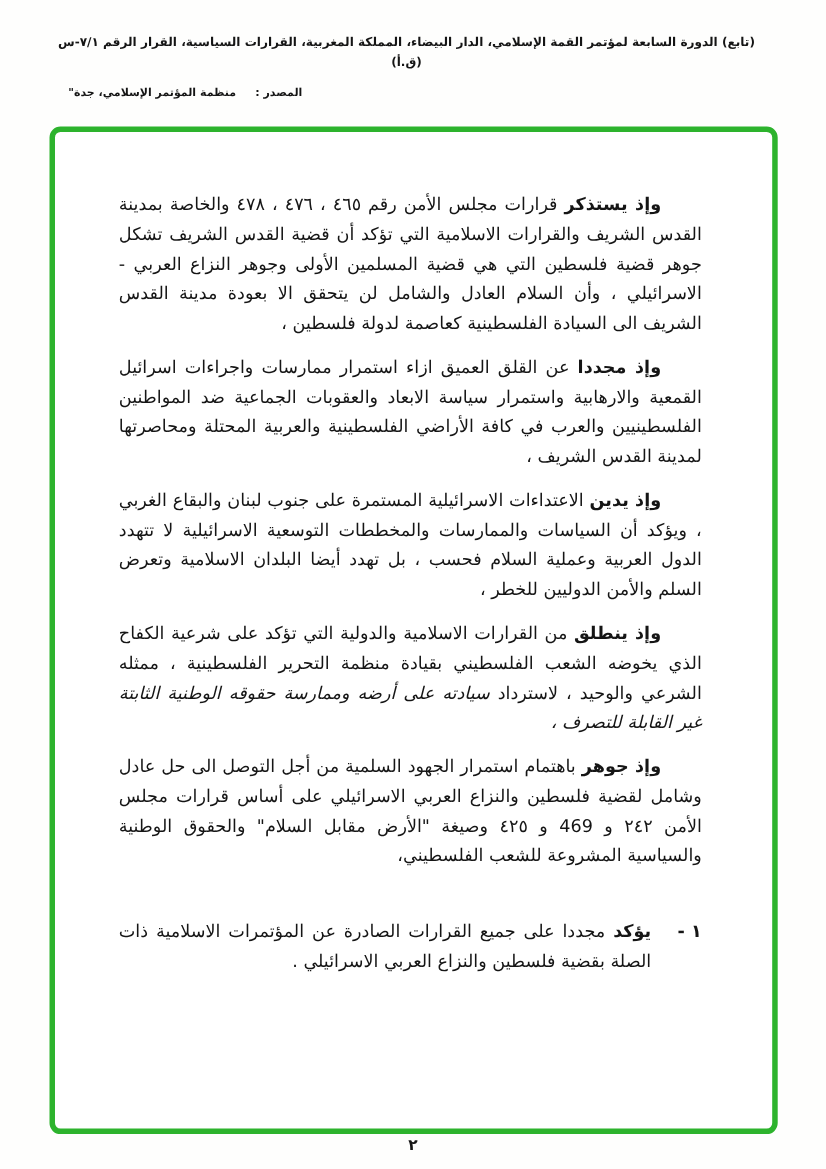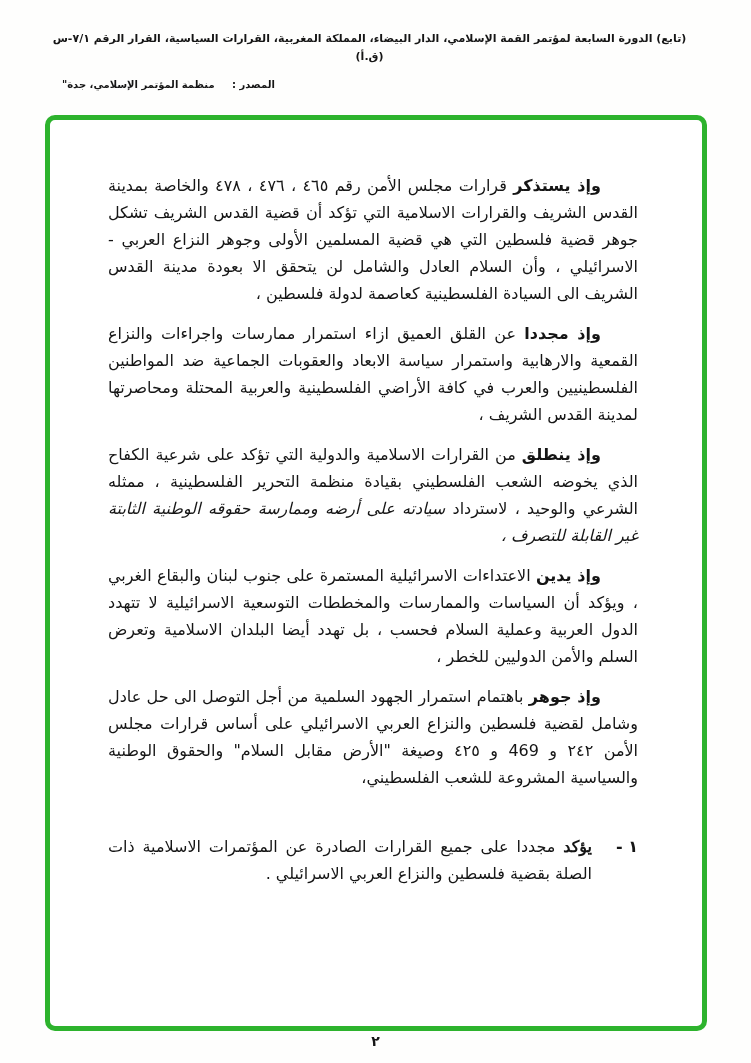--- a/index.html
+++ b/index.html
@@ -71,21 +71,21 @@
     display: flex;
     direction: rtl;
     margin-top: 42px;
   }
   .item .num {
     flex: 0 0 auto;
     width: 46px;
     font-weight: bold;
   }
   .item .body { flex: 1; text-align: justify; }
-  .item .lead { font-weight: bold; font-family: Liberation Serif, serif; }
+  .item .lead { font-weight: bold; }
 
   
   .page-num {
     position: absolute;
     bottom: 14px;
     left: 0;
     right: 0;
     text-align: center;
     font-weight: bold;
     font-size: 14px;
@@ -107,34 +107,34 @@
 
     <p class="para">
       <span class="lead">وإذ يستذكر</span>
       <span class="txt">قرارات مجلس الأمن رقم ٤٦٥ ، ٤٧٦ ، ٤٧٨ والخاصة بمدينة القدس الشريف والقرارات الاسلامية التي تؤكد أن قضية القدس الشريف  تشكل جوهر قضية فلسطين التي هي قضية المسلمين الأولى وجوهر النزاع العربي - الاسرائيلي ، وأن السلام العادل والشامل لن يتحقق الا بعودة مدينة القدس الشريف الى السيادة الفلسطينية  كعاصمة لدولة فلسطين ،</span>
       <span class="tail"></span>
     </p>
 
 
     <p class="para">
       <span class="lead">وإذ مجددا</span>
-      <span class="txt">عن القلق العميق ازاء استمرار ممارسات واجراءات والنزاع القمعية والارهابية واستمرار سياسة الابعاد والعقوبات الجماعية ضد المواطنين الفلسطينيين والعرب في كافة الأراضي الفلسطينية والعربية المحتلة ومحاصرتها لمدينة القدس الشريف ،</span>
+      <span class="txt">عن القلق العميق ازاء استمرار ممارسات واجراءات اسرائيل القمعية والارهابية واستمرار سياسة الابعاد والعقوبات الجماعية ضد المواطنين الفلسطينيين والعرب في كافة الأراضي الفلسطينية والعربية المحتلة ومحاصرتها لمدينة القدس الشريف ،</span>
+      <span class="tail"></span>
+    </p>
+
+    <p class="para">
+      <span class="lead">وإذ يدين</span>
+      <span class="txt">الاعتداءات الاسرائيلية المستمرة على جنوب لبنان والبقاع الغربي ، ويؤكد أن السياسات والممارسات والمخططات التوسعية الاسرائيلية لا تتهدد الدول العربية وعملية السلام فحسب ، بل تهدد أيضا البلدان الاسلامية وتعرض السلم والأمن الدوليين للخطر ،</span>
       <span class="tail"></span>
     </p>
 
     <p class="para">
       <span class="lead">وإذ ينطلق</span>
       <span class="txt">من القرارات الاسلامية والدولية التي تؤكد على شرعية الكفاح الذي يخوضه الشعب الفلسطيني بقيادة منظمة التحرير الفلسطينية ، ممثله الشرعي والوحيد ، لاسترداد</span>
       <span class="tail">سيادته على أرضه وممارسة حقوقه الوطنية الثابتة غير القابلة للتصرف ،</span>
-    </p>
-
-    <p class="para">
-      <span class="lead">وإذ يدين</span>
-      <span class="txt">الاعتداءات الاسرائيلية المستمرة على جنوب لبنان والبقاع الغربي ، ويؤكد أن السياسات والممارسات والمخططات التوسعية الاسرائيلية لا تتهدد الدول العربية وعملية السلام فحسب ، بل تهدد أيضا البلدان الاسلامية وتعرض السلم والأمن الدوليين للخطر ،</span>
-      <span class="tail"></span>
     </p>
 
     <p class="para">
       <span class="lead">وإذ جوهر</span>
       <span class="txt">باهتمام استمرار الجهود السلمية من أجل التوصل الى حل عادل  وشامل لقضية فلسطين والنزاع العربي الاسرائيلي على أساس قرارات مجلس الأمن ٢٤٢ و 469 و ٤٢٥ وصيغة "الأرض مقابل السلام" والحقوق الوطنية والسياسية المشروعة للشعب الفلسطيني،</span>
       <span class="tail"></span>
     </p>
 
     <div class="item">
       <div class="num">١ -</div>

